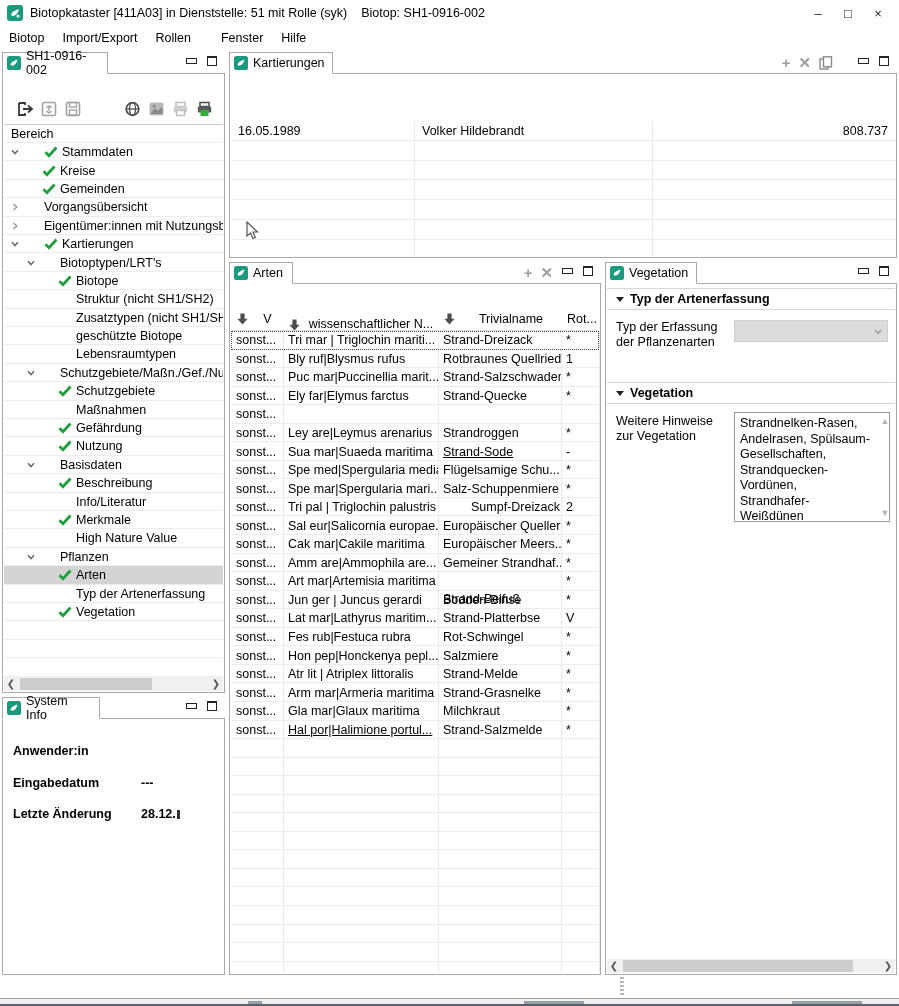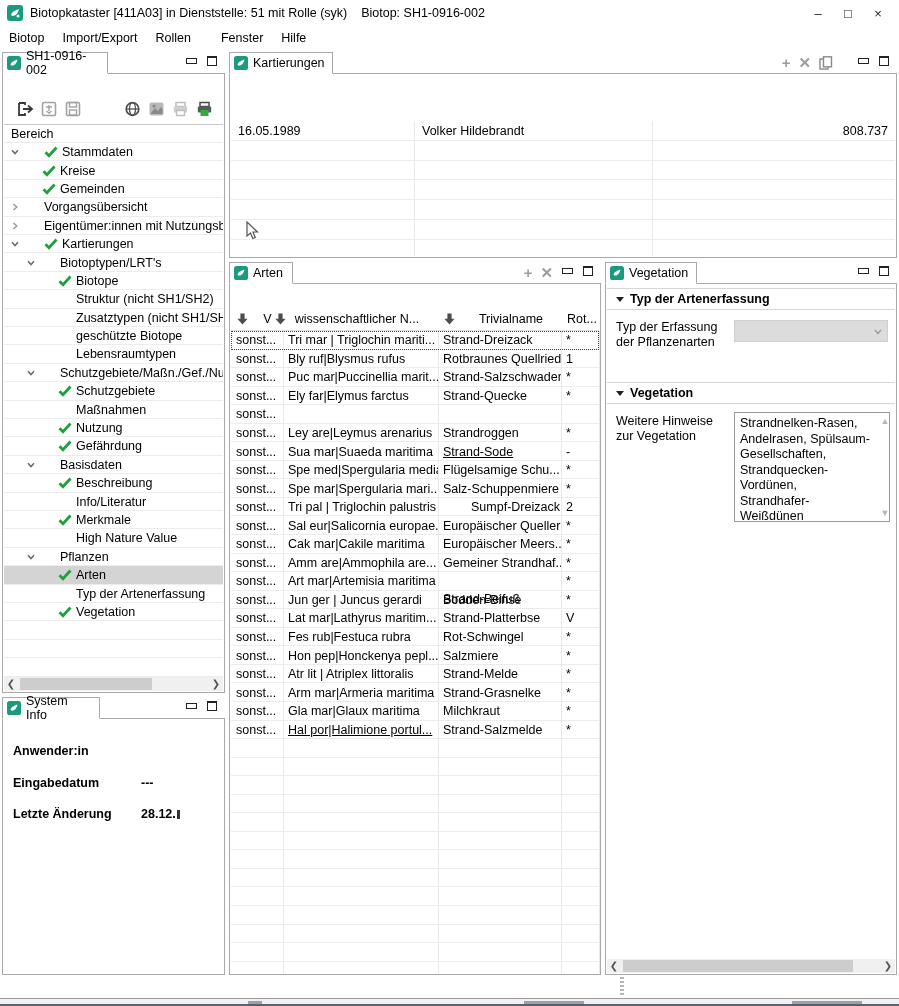--- a/index.html
+++ b/index.html
@@ -251,28 +251,28 @@
         </div>
         <div class="trow">
           <span style="width:72px;flex:0 0 auto"></span>
           <span style="white-space:nowrap">Maßnahmen</span>
         </div>
         <div class="trow">
           <span style="width:54px;flex:0 0 auto"></span>
           <svg class="chk" viewBox="0 0 14 12">
             <path d="M1.5 6.2 L5 9.8 L12.5 1.5" stroke="#1ea03c" stroke-width="2.8" fill="none"></path>
           </svg>
+          <span style="white-space:nowrap">Gefährdung</span>
+        </div>
+        <div class="trow">
+          <span style="width:54px;flex:0 0 auto"></span>
+          <svg class="chk" viewBox="0 0 14 12">
+            <path d="M1.5 6.2 L5 9.8 L12.5 1.5" stroke="#1ea03c" stroke-width="2.8" fill="none"></path>
+          </svg>
           <span style="white-space:nowrap">Nutzung</span>
-        </div>
-        <div class="trow">
-          <span style="width:54px;flex:0 0 auto"></span>
-          <svg class="chk" viewBox="0 0 14 12">
-            <path d="M1.5 6.2 L5 9.8 L12.5 1.5" stroke="#1ea03c" stroke-width="2.8" fill="none"></path>
-          </svg>
-          <span style="white-space:nowrap">Gefährdung</span>
         </div>
         <div class="trow">
           <span style="width:22px;flex:0 0 auto"></span>
           <svg class="chev" viewBox="0 0 10 10">
             <path d="M2 3.2 L5 6.6 L8 3.2" stroke="#6b6b6b" stroke-width="1.5" fill="none"></path>
           </svg>
           <span style="width:24px;flex:0 0 auto"></span>
           <span style="white-space:nowrap">Basisdaten</span>
         </div>
         <div class="trow">
@@ -410,21 +410,21 @@
     </div>
   </div>
   <div class="panel-body" style="top:22px;">
     <div class="thead" id="arten-head">
         <div class="th" style="left: 6px; width: 44px;">
           <svg width="11" height="12" viewBox="0 0 11 12" style="flex:0 0 auto">
             <path d="M3.4 0.5 H7.6 V5.8 H10.6 L5.5 11.5 L0.4 5.8 H3.4 Z" fill="#4d4d4d"></path>
           </svg>
           <span style="margin:0 auto">V</span>
         </div>
-        <div class="th" style="left: 44px; width: 147px;">
+        <div class="th" style="left: 58px; width: 147px; align-items: flex-end;">
           <svg width="11" height="12" viewBox="0 0 11 12" style="flex:0 0 auto">
             <path d="M3.4 0.5 H7.6 V5.8 H10.6 L5.5 11.5 L0.4 5.8 H3.4 Z" fill="#4d4d4d"></path>
           </svg>
           <span style="margin:0 auto">wissenschaftlicher N...</span>
         </div>
         <div class="th" style="left: 213px; width: 115px; gap: 8px;">
           <svg width="11" height="12" viewBox="0 0 11 12" style="flex:0 0 auto">
             <path d="M3.4 0.5 H7.6 V5.8 H10.6 L5.5 11.5 L0.4 5.8 H3.4 Z" fill="#4d4d4d"></path>
           </svg>
           <span style="margin:0 auto">Trivialname</span>

